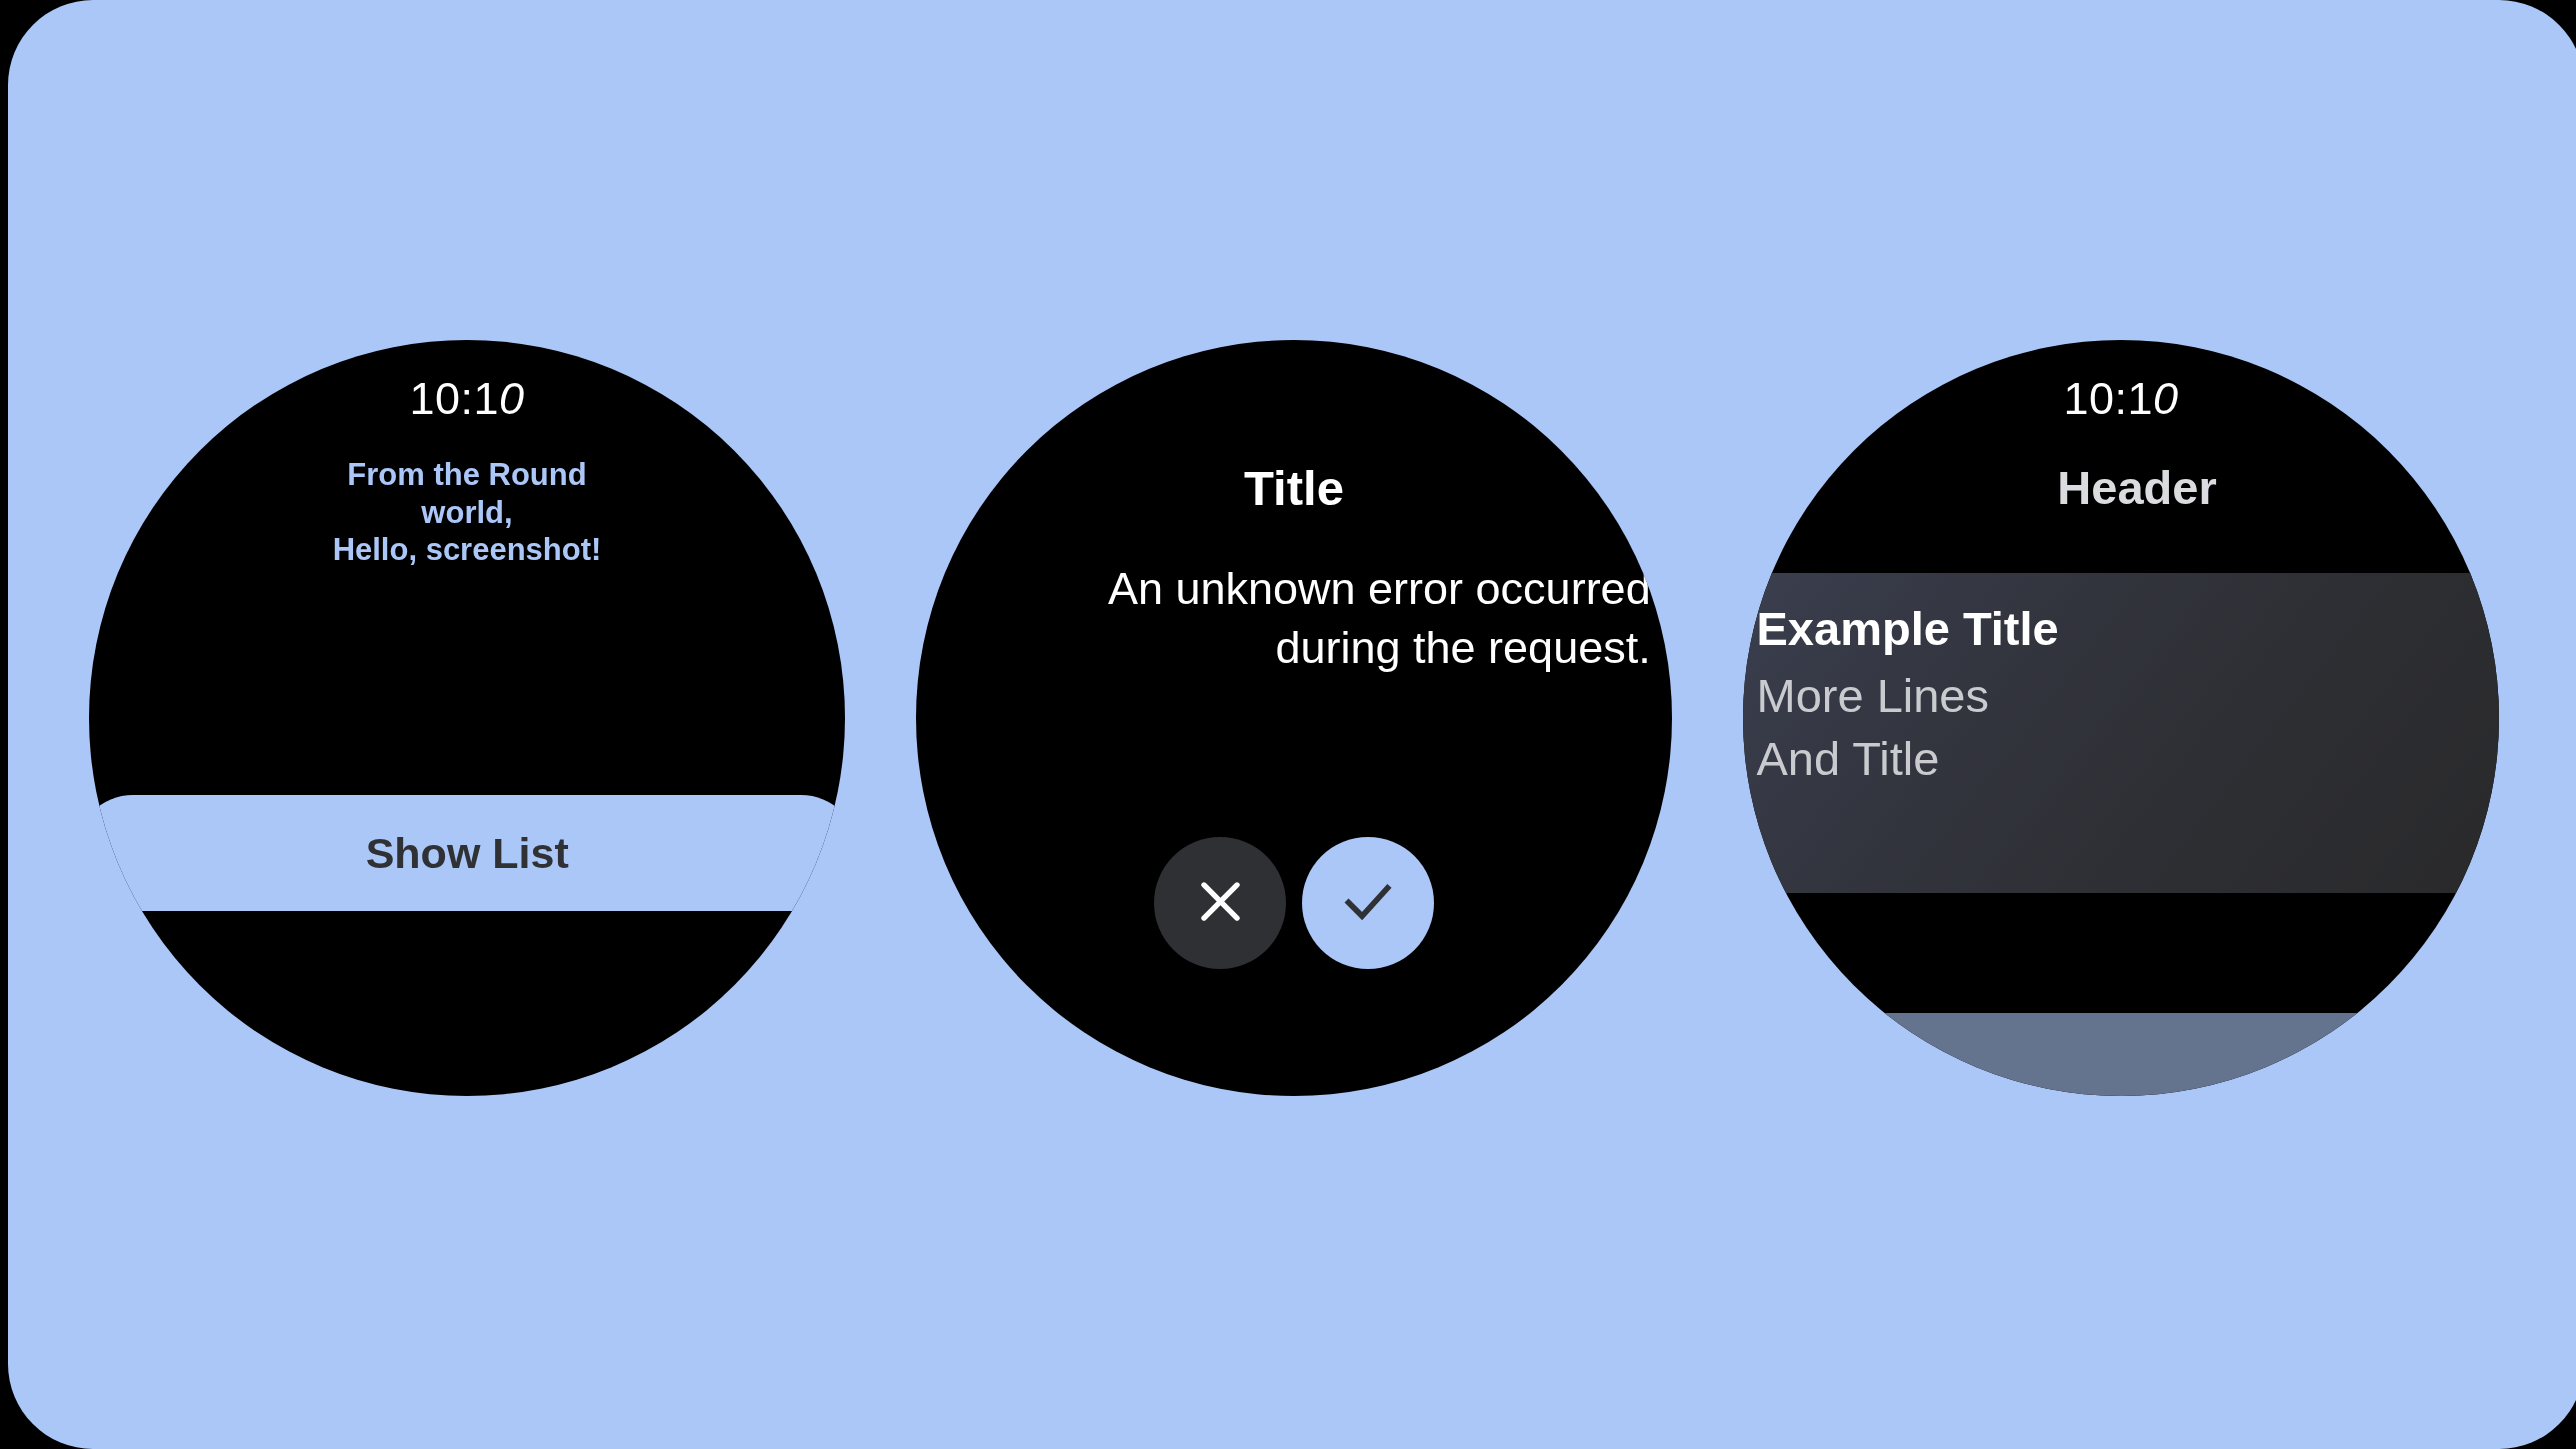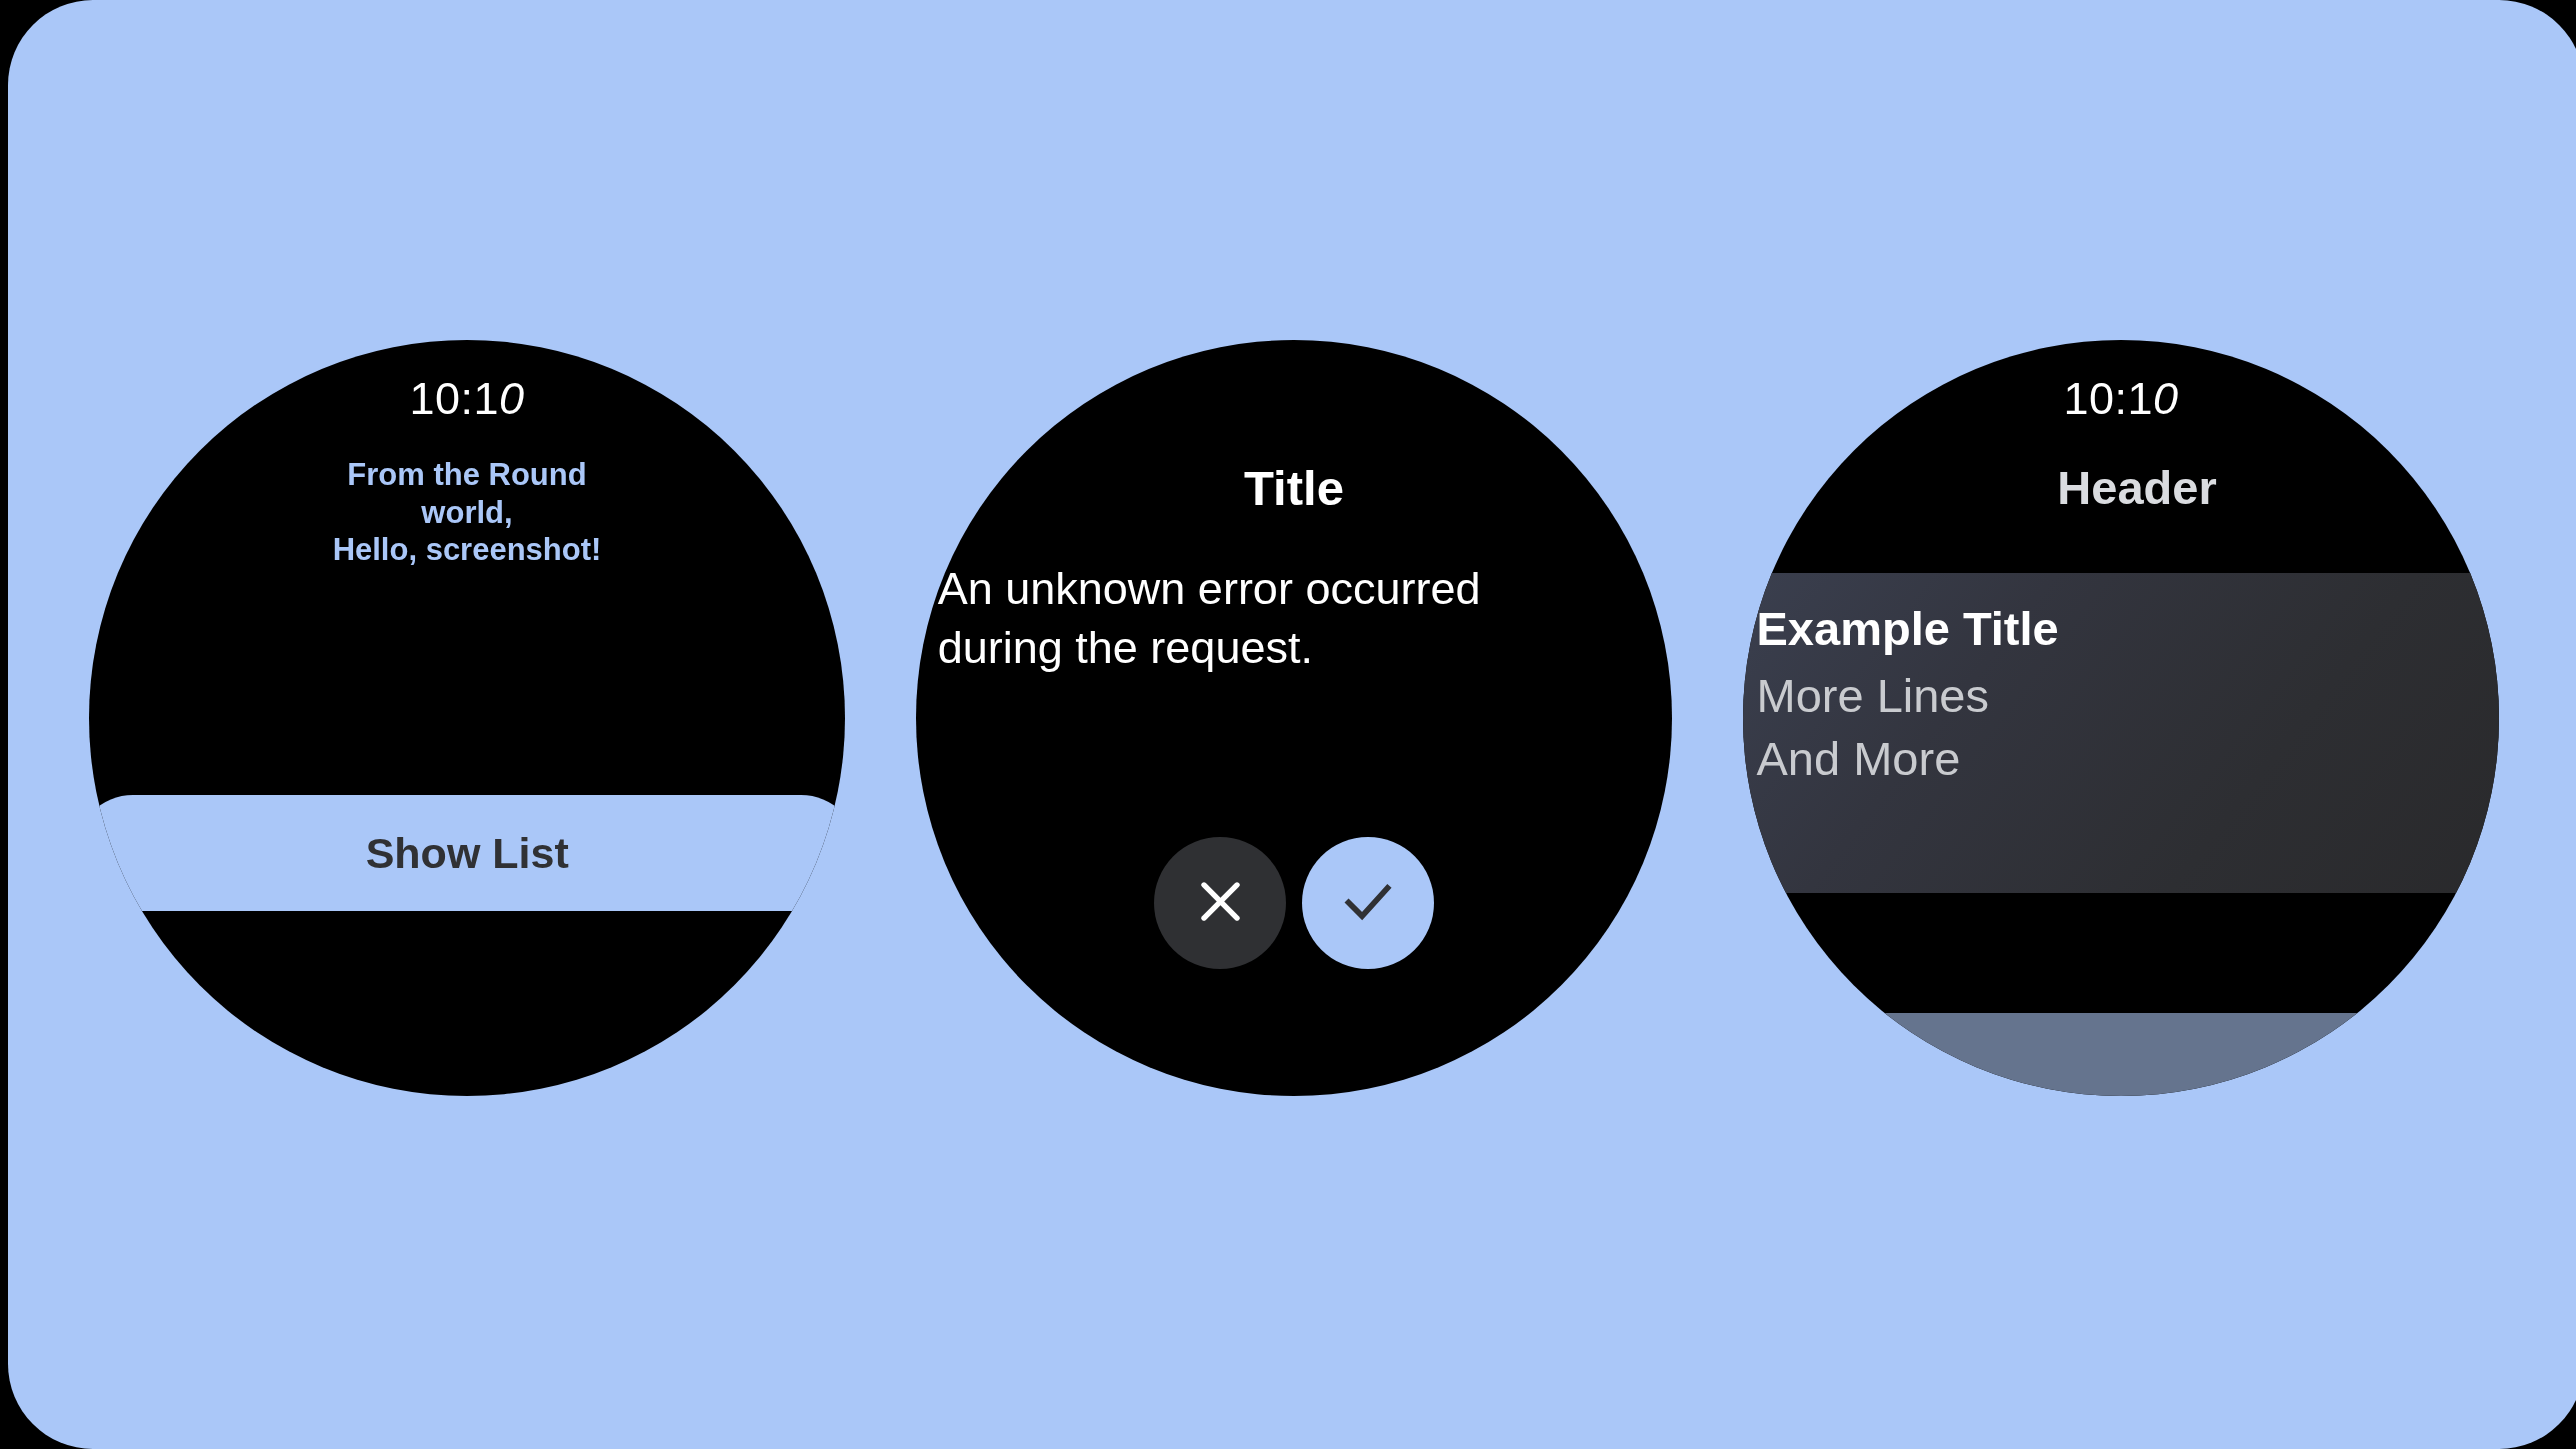--- a/index.html
+++ b/index.html
@@ -85,21 +85,21 @@
     text-align: center;
     color: #ffffff;
     font-size: 49px;
     font-weight: bold;
   }
   .dialog-message {
     position: absolute;
     top: 219px;
     left: 21.7px;
     width: 713px;
-    text-align: left;
+    text-align: right;
     color: #ffffff;
     font-size: 45px;
     font-weight: normal;
     line-height: 1.32;
   }
   .dialog-actions {
     position: absolute;
     top: 497px;
     left: 0;
     width: 100%;
@@ -214,20 +214,20 @@
   </div>
 
   <div class="watch watch-3">
     <div class="time"><span>10:1</span><span class="tail">0</span></div>
 
     <div class="header">Header</div>
 
     <div class="card">
       <div class="card-title">Example Title</div>
       <div class="card-line">More Lines</div>
-      <div class="card-line">And More</div>
+      <div class="card-line">And Title</div>
     </div>
 
     <div class="bottom-bar"></div>
   </div>
 
 </div>
 
 
 </body></html>

